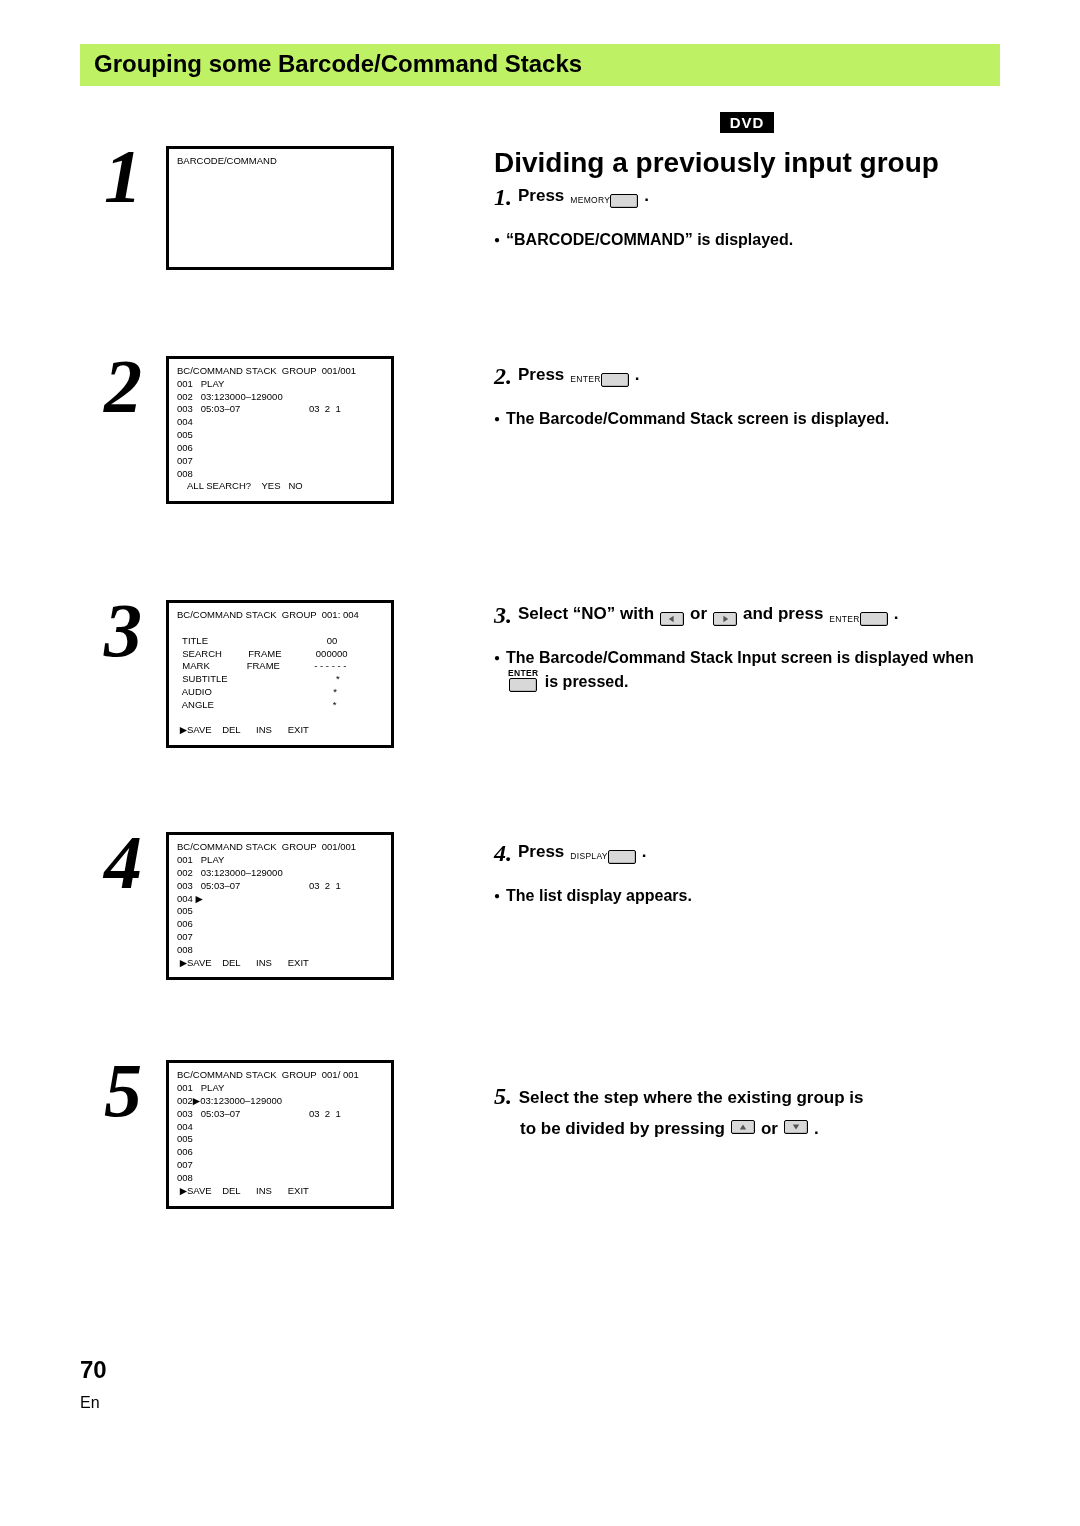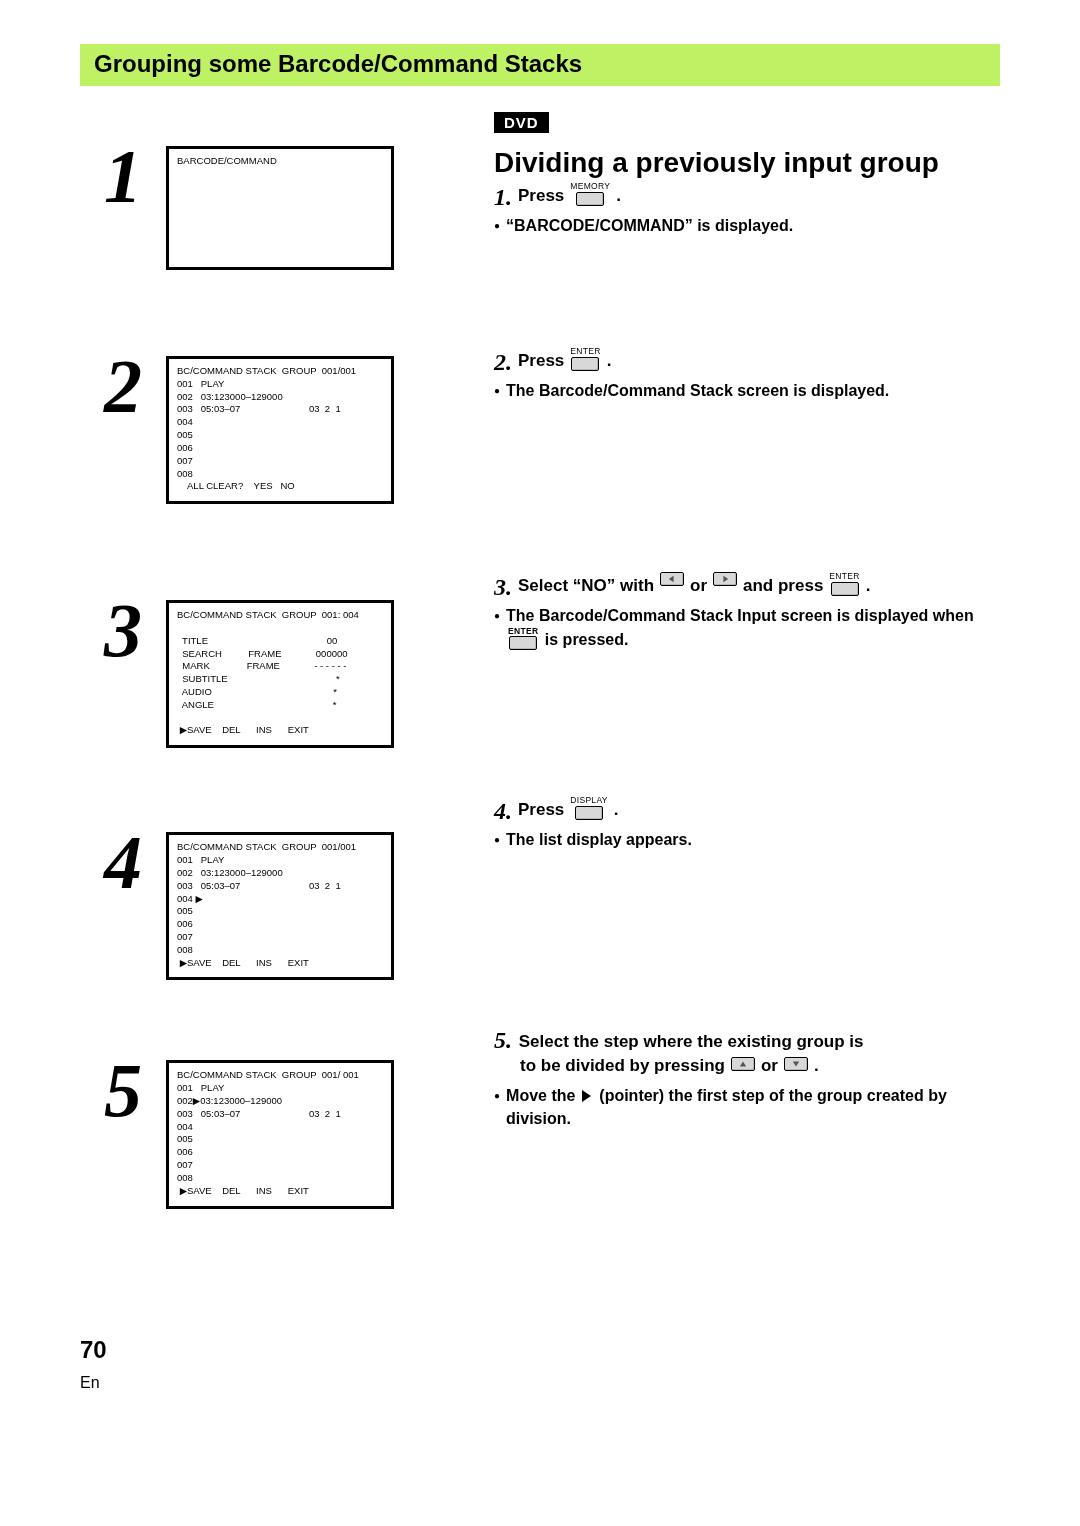--- a/index.html
+++ b/index.html
@@ -97,26 +97,26 @@
     font-style: italic;
     font-size: 24px;
     font-weight: bold;
     margin-right: 2px;
     line-height: 1;
     position: relative;
     top: 1px;
   }
   .key {
     display: inline-flex;
-    flex-direction: column;
+    flex-direction: row;
     align-items: center;
     font-weight: normal;
     position: relative;
     top: -2px;
-    margin: 0 2px;
+    margin: 12px 2px;
   }
   .key-label-top {
     font-size: 8.5px;
     line-height: 1;
     margin-bottom: 1px;
     letter-spacing: 0.3px;
   }
   .key-btn {
     width: 26px;
     height: 12px;
@@ -167,32 +167,32 @@
     width: 0; height: 0;
     border-top: 6px solid transparent;
     border-bottom: 6px solid transparent;
     border-left: 9px solid #000;
     vertical-align: middle;
     margin: 0 4px 2px 2px;
   }
   .footer {
     position: absolute;
     left: 80px;
-    bottom: 60px;
+    bottom: 40px;
   }
   .page-num {
     font-size: 24px;
     font-weight: bold;
     line-height: 1;
   }
   .page-lang {
     font-size: 16px;
     margin-top: 12px;
   }
-  .rt-block { margin-bottom: 6px; }
+  .rt-block { margin-bottom: 6px; text-align: center; }
   .instr-plain { font-size:17px; font-weight:bold;}
 </style>
 </head>
 <body>
 
 <div class="page">
   <div class="title-bar">Grouping some Barcode/Command Stacks</div>
 
   <div class="columns">
 
@@ -210,21 +210,21 @@
         <div class="screen">
           <div class="screen-inner"><span>BC/COMMAND STACK  GROUP  001/001</span>
 <span>001   PLAY
 002   03:123000–129000
 003   05:03–07                          03  2  1
 004
 005
 006
 007
 008</span>
-<span>    ALL CLEAR?    YES   NO</span></div>
+<span>    ALL SEARCH?    YES   NO</span></div>
         </div>
       </div>
 
       <div class="step-row" style="margin-bottom:76px;">
         <div class="big-num">3</div>
         <div class="screen">
           <div class="screen-inner"><span>BC/COMMAND STACK  GROUP  001: 004</span>
 
 <span>  TITLE                                             00
   SEARCH          FRAME             000000
@@ -377,29 +377,20 @@
           <span class="key">
               <span class="key-btn arrow-btn">
                 <svg viewBox="0 0 10 10">
                   <polygon points="1,2 9,2 5,8" fill="#555"></polygon>
                 </svg>
               </span>
             </span>
           <span class="instr-plain">.</span>
         </span>
       </div>
-      <ul class="bullet-list" style="margin-left:0;">
-        <li>
-            <span class="bullet-body">
-          <span>Move the</span>
-          <span class="pointer-tri"></span>
-          <span>(pointer) the first step of the group created by division.</span>
-        </span>
-          </li>
-      </ul>
 
     </div>
   </div>
 
   <div class="footer">
     <div class="page-num">70</div>
     <div class="page-lang">En</div>
   </div>
 </div>
 

